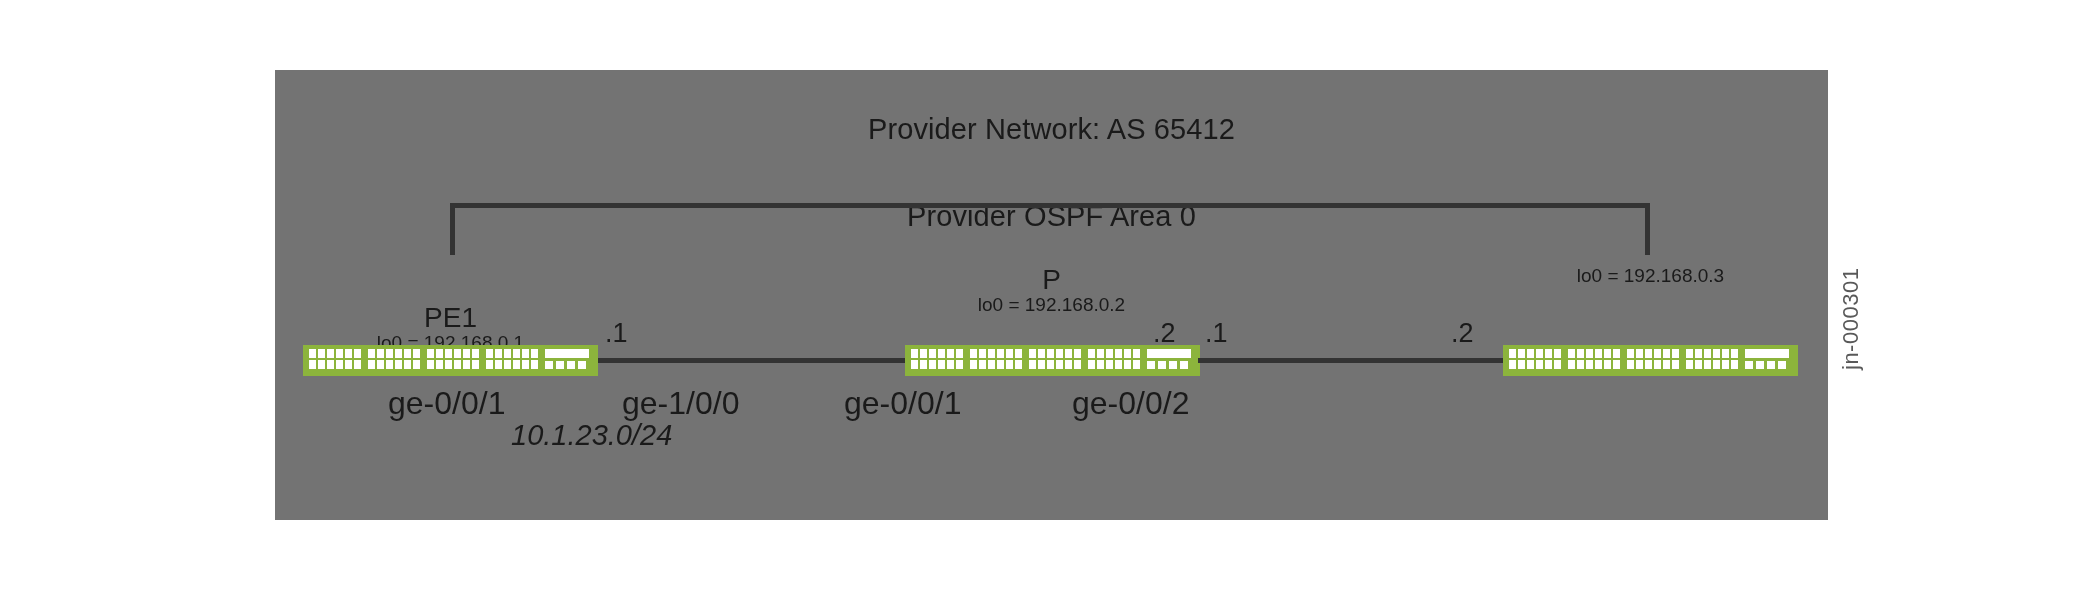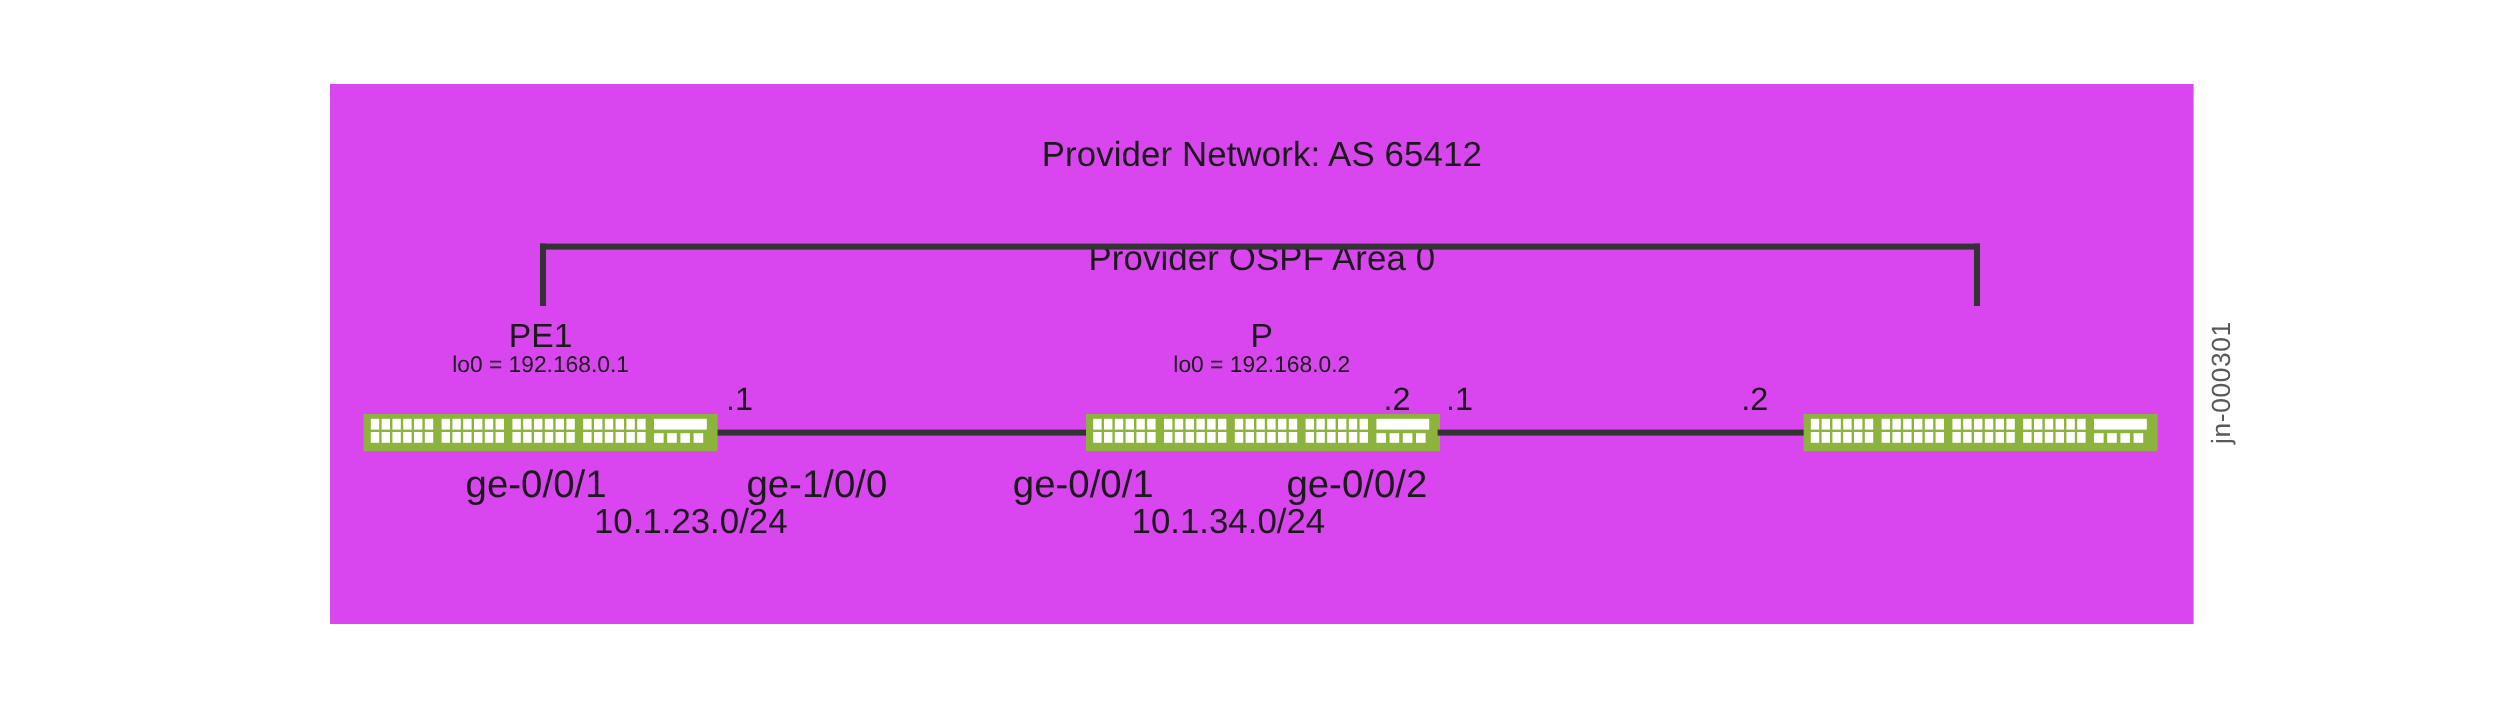--- a/index.html
+++ b/index.html
@@ -23,21 +23,21 @@
     height: 590px;
   }
 
   
   .panel {
     position: absolute;
     left: 275px;
     top: 70px;
     width: 1553px;
     height: 450px;
-    background: #d946ef;
+    background: #737373;
   }
 
   
   .heading {
     position: absolute;
     width: 100%;
     text-align: center;
     color: #1a1a1a;
     font-size: 29px;
     font-family: "Liberation Sans", sans-serif;
@@ -58,21 +58,21 @@
     border-left: 5px solid #333333;
     border-right: 5px solid #333333;
     box-sizing: border-box;
   }
 
   
   .node {
     position: absolute;
     top: 195px;
   }
-  .node-pe1 { left: 28px;  width: 295px; }
+  .node-pe1 { left: 28px;  width: 295px; margin-top: 38px; }
   .node-p   { left: 630px; width: 293px; }
   .node-pe2 { left: 1228px; width: 295px; }
 
   .node-name {
     text-align: center;
     font-size: 28px;
     color: #1a1a1a;
     line-height: 1.05;
     white-space: nowrap;
   }
@@ -176,21 +176,21 @@
   .iface-pe2 { left: 797px; }
 
   
   .subnet {
     position: absolute;
     top: 349px;
     font-size: 29px;
     color: #1a1a1a;
     white-space: nowrap;
   }
-  .subnet-left  { left: 220px; }
+  .subnet-left  { left: 236px; font-style: italic; }
   .subnet-right { left: 668px; }
 
   
   .watermark {
     position: absolute;
     left: 1838px;
     top: 370px;
     font-size: 22px;
     color: #595959;
     font-family: "Liberation Sans", sans-serif;
@@ -357,20 +357,21 @@
         <div class="router-leds">
           <div class="led"></div>
           <div class="led"></div>
           <div class="led"></div>
           <div class="led"></div>
         </div>
       </div>
     </div>
 
     <div class="node node-pe2">
+      <div class="node-lo0">lo0 = 192.168.0.3</div>
     </div>
 
     <div class="router router-pe2">
       <div class="port-bank">
         <div class="port-group">
           <div class="port"></div>
           <div class="port"></div>
           <div class="port"></div>
           <div class="port"></div>
           <div class="port"></div>
@@ -443,19 +444,18 @@
     <div class="octet octet-p-left">.2</div>
     <div class="octet octet-p-right">.1</div>
     <div class="octet octet-pe2-left">.2</div>
 
     <div class="iface iface-pe1">ge-0/0/1</div>
     <div class="iface iface-p0">ge-1/0/0</div>
     <div class="iface iface-p1">ge-0/0/1</div>
     <div class="iface iface-pe2">ge-0/0/2</div>
 
     <div class="subnet subnet-left">10.1.23.0/24</div>
-    <div class="subnet subnet-right">10.1.34.0/24</div>
 
   </div>
 
   <div class="watermark">jn-000301</div>
 
 </div>
 
 </body></html>

